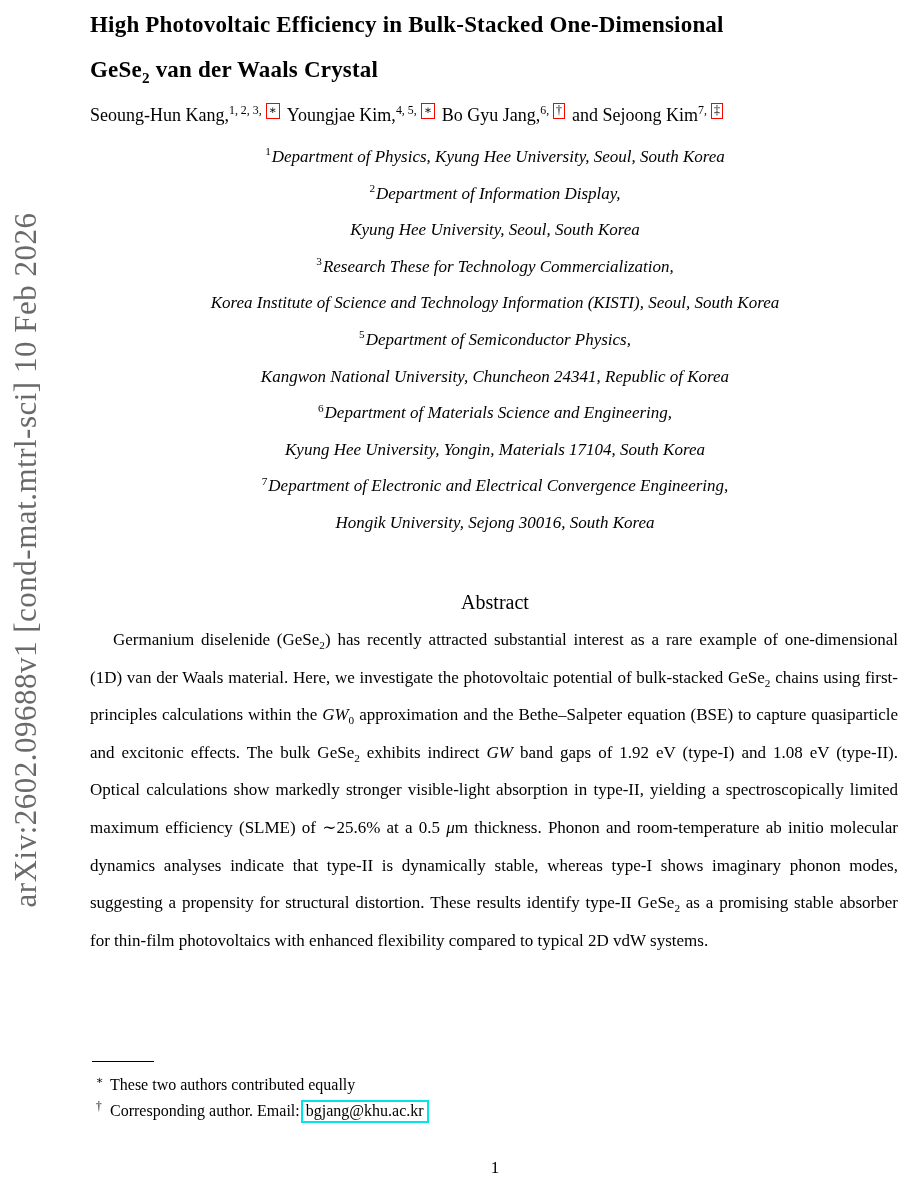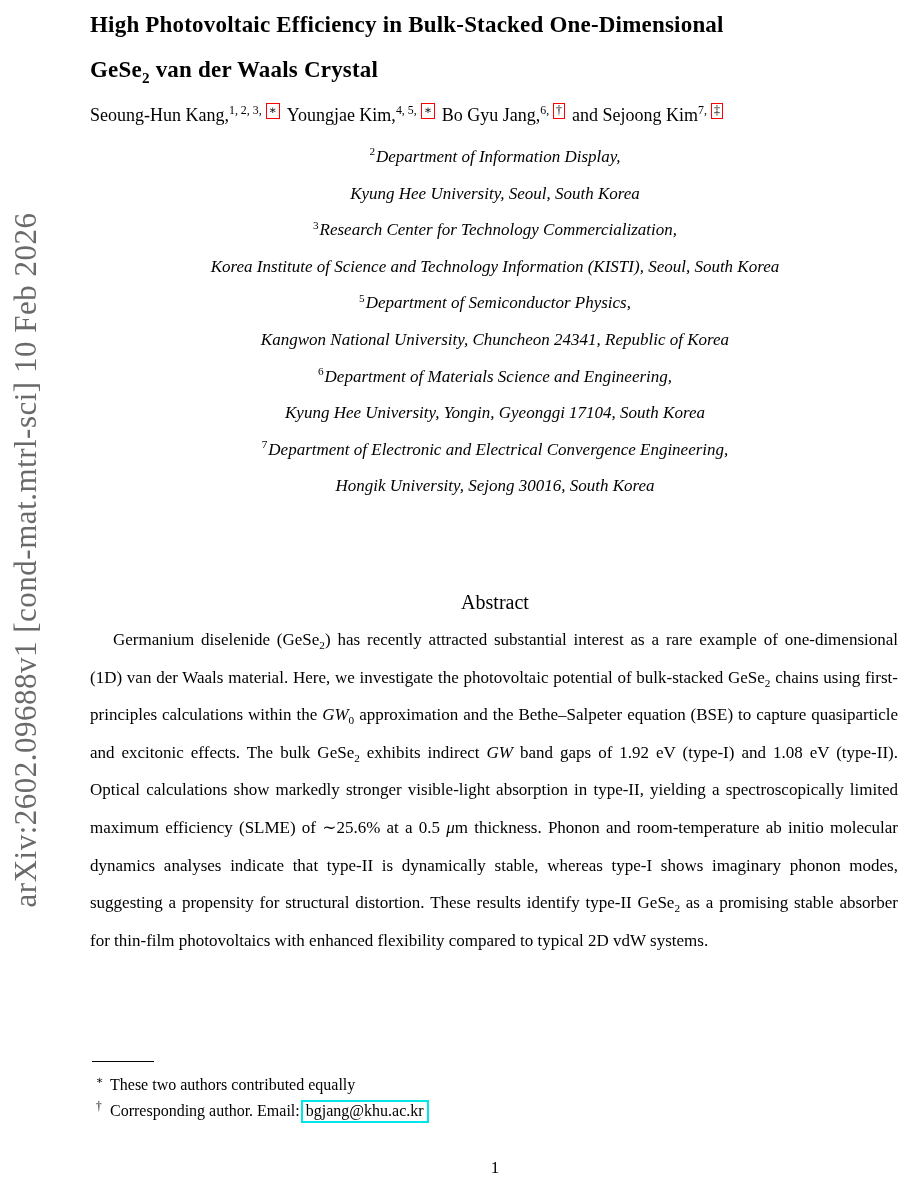--- a/index.html
+++ b/index.html
@@ -125,28 +125,29 @@
   <div class="title-block">
     <div>High Photovoltaic Efficiency in Bulk-Stacked One-Dimensional</div>
     <div><span>GeSe</span><sub>2</sub><span> van der Waals Crystal</span></div>
   </div>
 
   <div class="authors">
     <span class="author"><span>Seoung-Hun Kang,</span><sup><span>1, 2, 3, </span><span class="boxed-sym">∗</span></sup></span><span class="author"><span>Youngjae Kim,</span><sup><span>4, 5, </span><span class="boxed-sym">∗</span></sup></span><span class="author"><span>Bo Gyu Jang,</span><sup><span>6, </span><span class="boxed-sym">†</span></sup></span><span class="author"><span>and Sejoong Kim</span><sup><span>7, </span><span class="boxed-sym">‡</span></sup></span>
   </div>
 
   <div class="affiliations">
+    <div class="affil-line"><sup>1</sup><span>Department of Physics, Kyung Hee University, Seoul, South Korea</span></div>
     <div class="affil-line"><sup>2</sup><span>Department of Information Display,</span></div>
     <div class="affil-line"><span>Kyung Hee University, Seoul, South Korea</span></div>
-    <div class="affil-line"><sup>3</sup><span>Research Center for Technology Commercialization,</span></div>
+    <div class="affil-line"><sup>3</sup><span>Research These for Technology Commercialization,</span></div>
     <div class="affil-line"><span>Korea Institute of Science and Technology Information (KISTI), Seoul, South Korea</span></div>
     <div class="affil-line"><sup>5</sup><span>Department of Semiconductor Physics,</span></div>
     <div class="affil-line"><span>Kangwon National University, Chuncheon 24341, Republic of Korea</span></div>
     <div class="affil-line"><sup>6</sup><span>Department of Materials Science and Engineering,</span></div>
-    <div class="affil-line"><span>Kyung Hee University, Yongin, Gyeonggi 17104, South Korea</span></div>
+    <div class="affil-line"><span>Kyung Hee University, Yongin, Materials 17104, South Korea</span></div>
     <div class="affil-line"><sup>7</sup><span>Department of Electronic and Electrical Convergence Engineering,</span></div>
     <div class="affil-line"><span>Hongik University, Sejong 30016, South Korea</span></div>
   </div>
 
   <div class="abstract-heading">Abstract</div>
 
   <div class="abstract-body"><span>Germanium diselenide (GeSe</span><sub>2</sub><span>) has recently attracted substantial interest as a rare example of one-dimensional (1D) van der Waals material. Here, we investigate the photovoltaic potential of bulk-stacked GeSe</span><sub>2</sub><span> chains using first-principles calculations within the </span><i>GW</i><sub>0</sub><span> approximation and the Bethe–Salpeter equation (BSE) to capture quasiparticle and excitonic effects. The bulk GeSe</span><sub>2</sub><span> exhibits indirect </span><i>GW</i><span> band gaps of 1.92 eV (type-I) and 1.08 eV (type-II). Optical calculations show markedly stronger visible-light absorption in type-II, yielding a spectroscopically limited maximum efficiency (SLME) of ∼25.6% at a 0.5 </span><i>μ</i><span>m thickness. Phonon and room-temperature ab initio molecular dynamics analyses indicate that type-II is dynamically stable, whereas type-I shows imaginary phonon modes, suggesting a propensity for structural distortion. These results identify type-II GeSe</span><sub>2</sub><span> as a promising stable absorber for thin-film photovoltaics with enhanced flexibility compared to typical 2D vdW systems.</span></div>
 
   <div class="footnotes">
     <div class="fn-rule"></div>

